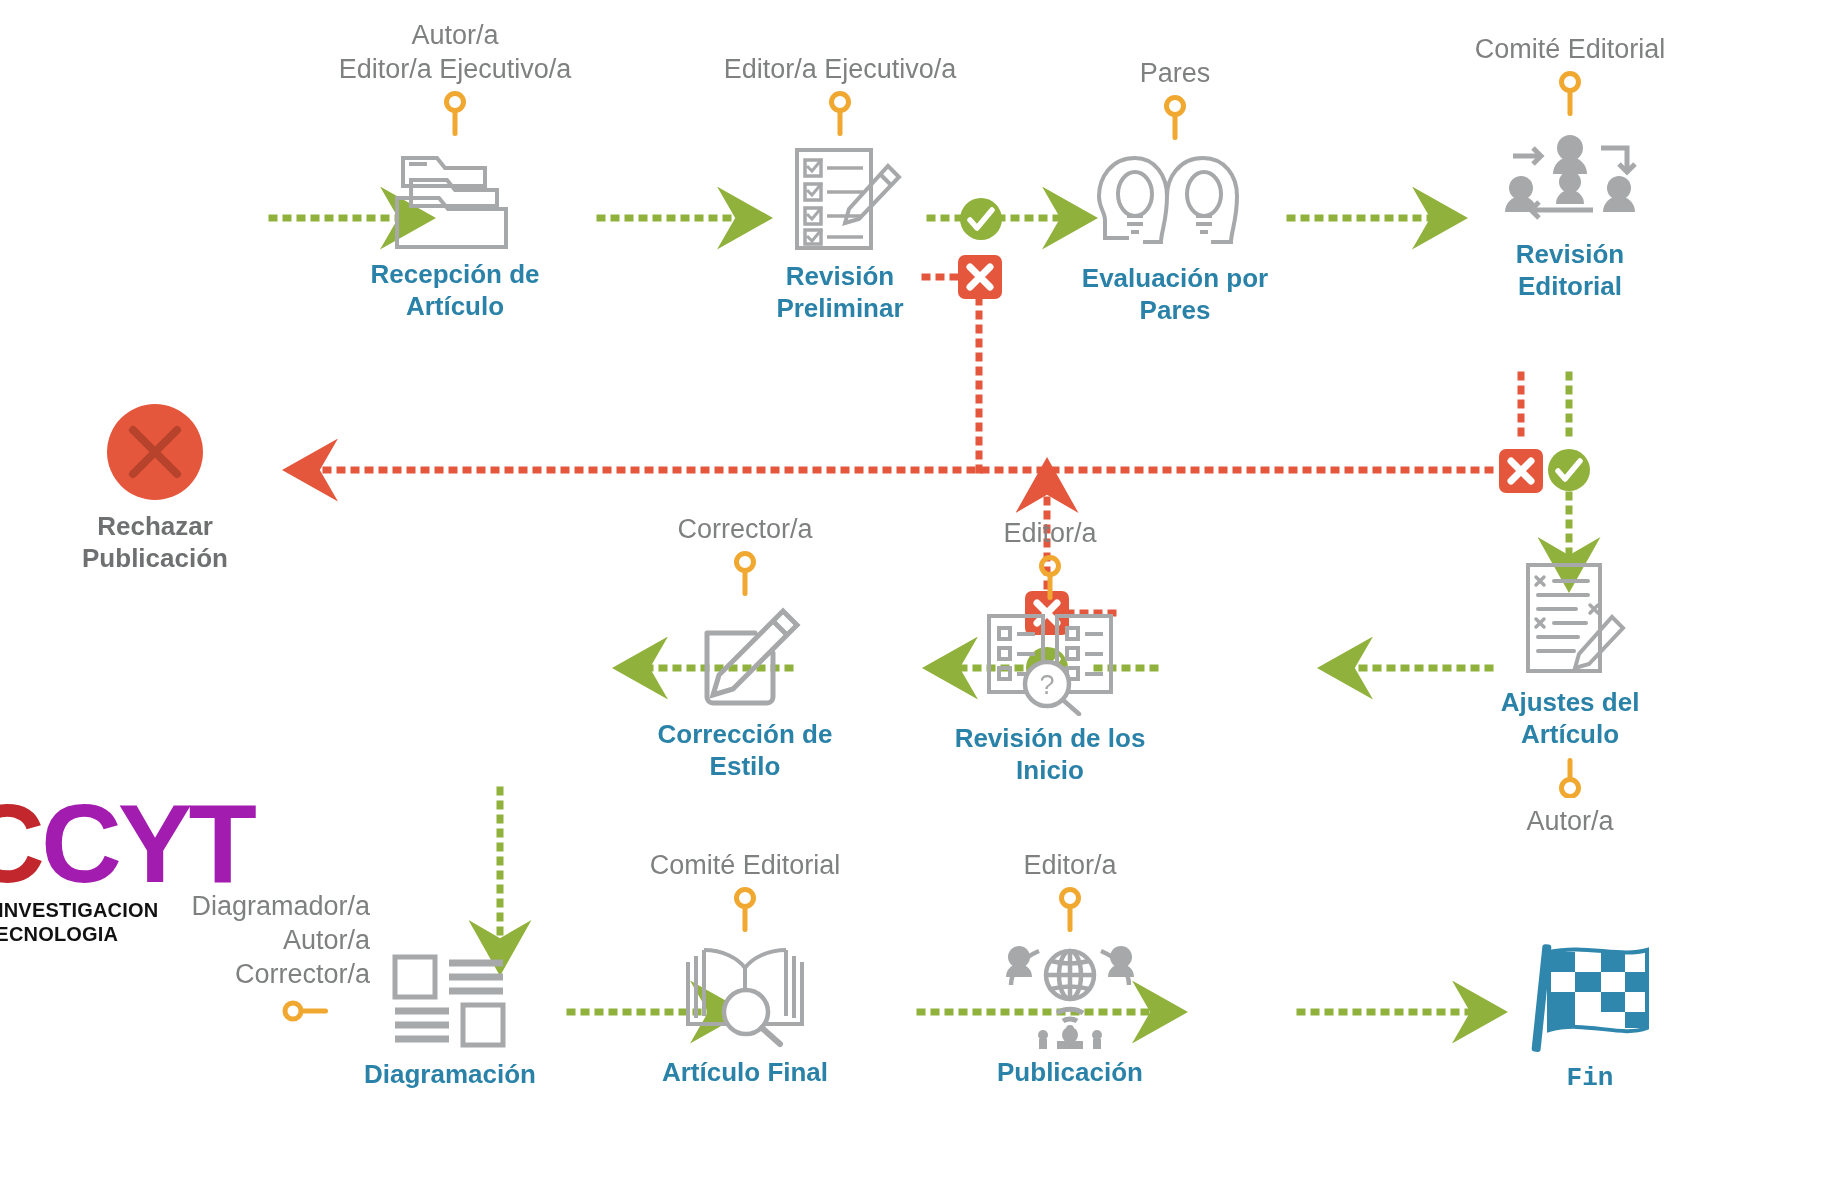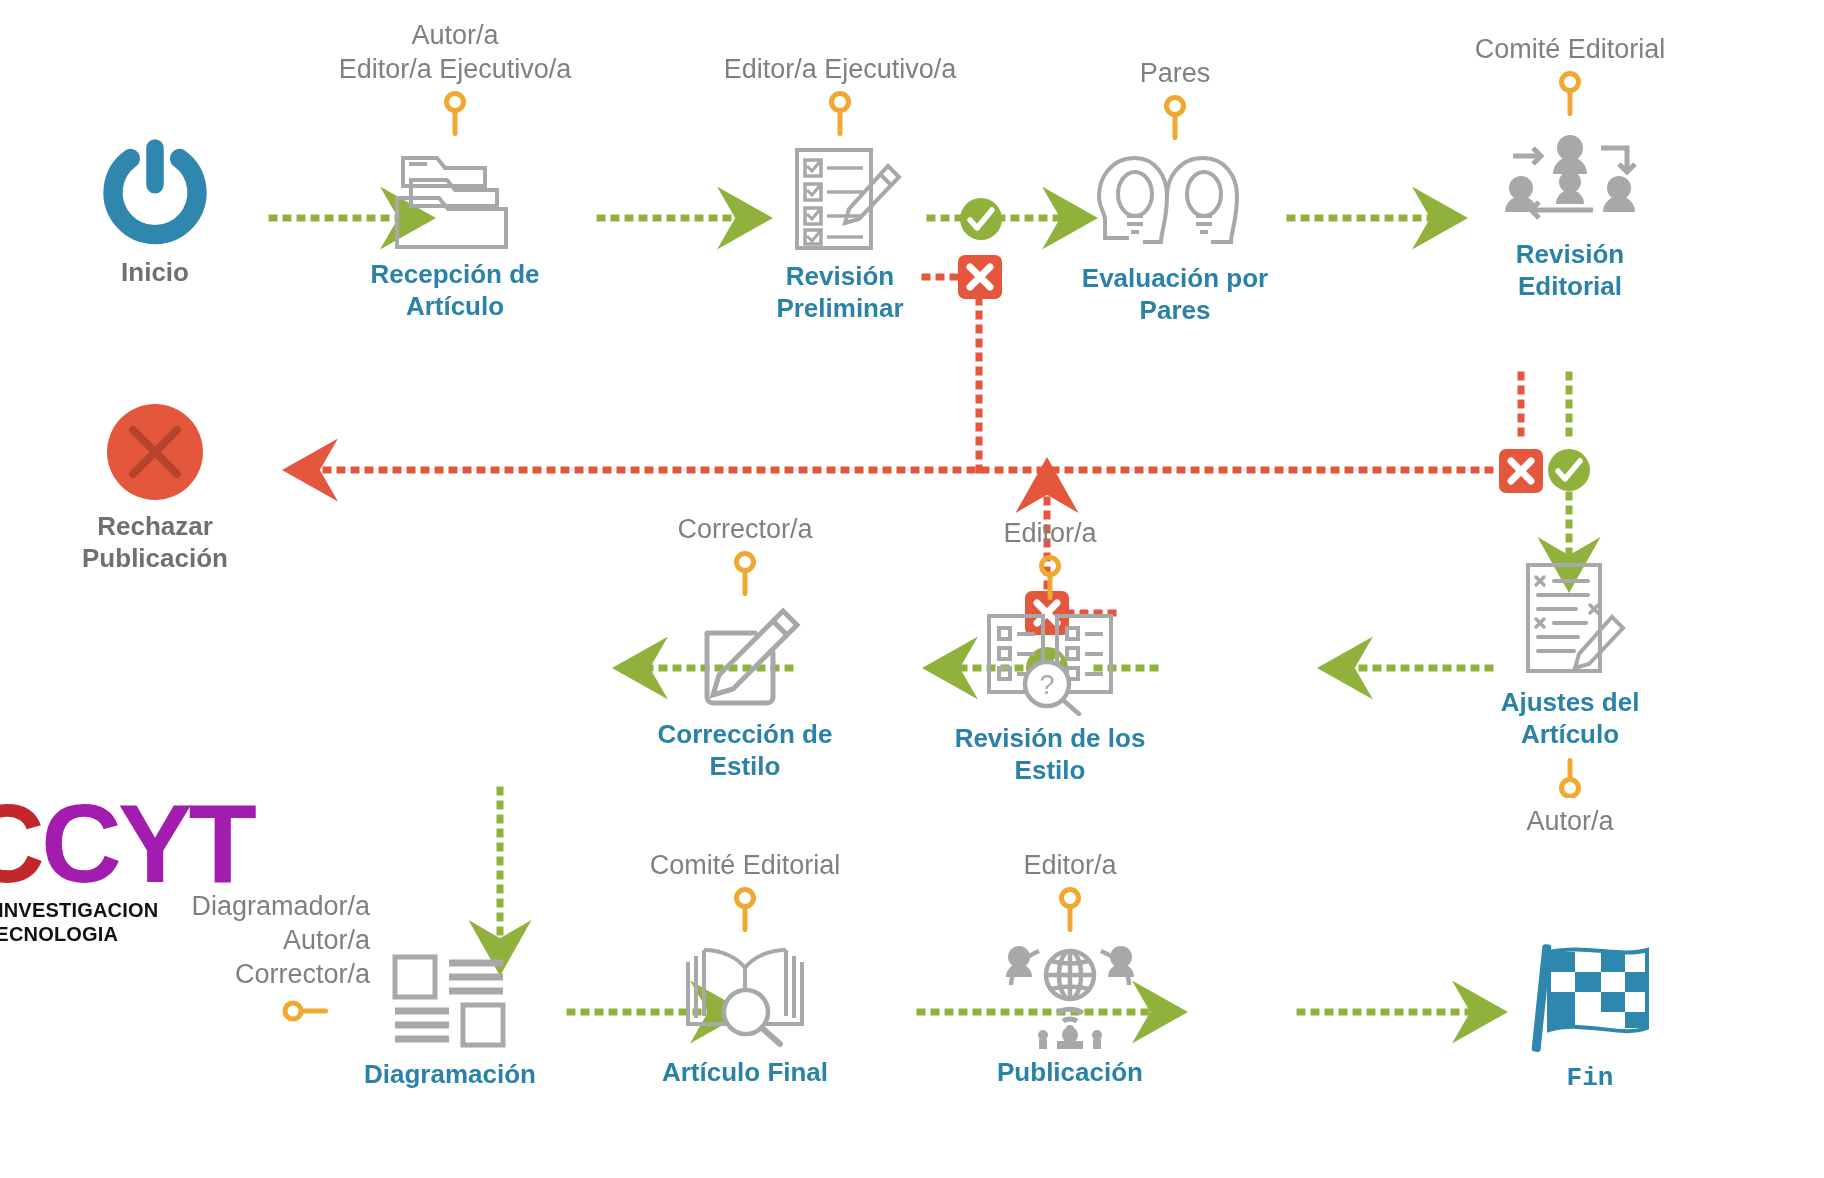--- a/index.html
+++ b/index.html
@@ -61,29 +61,20 @@
       <path d="M790 668 L640 668" stroke="#90b13b" marker-end="url(#ag)"></path>
 
       <path d="M500 790 L500 948" stroke="#90b13b" marker-end="url(#ag)"></path>
 
       <path d="M570 1012 L718 1012" stroke="#90b13b" marker-end="url(#ag)"></path>
       <path d="M920 1012 L1160 1012" stroke="#90b13b" marker-end="url(#ag)"></path>
       <path d="M1300 1012 L1480 1012" stroke="#90b13b" marker-end="url(#ag)"></path>
     </g>
   </svg>
 
-  <div class="node" style="left:60px;top:130px;width:190px;">
-    <div class="glyph" style="height:120px;">
-      <svg width="112" height="112" viewBox="0 0 64 64">
-        <path d="M18 14 A24 24 0 1 0 46 14" fill="none" stroke="#2f87ad" stroke-width="11" stroke-linecap="round"></path>
-        <rect x="27" y="3" width="10" height="31" rx="5" fill="#2f87ad"></rect>
-      </svg>
-    </div>
-    <div class="caption gray">Inicio</div>
-  </div>
 
   <div class="node" style="left:310px;top:18px;width:290px;">
     <div class="role multi" style="white-space:pre-line;">Autor/a
 Editor/a Ejecutivo/a</div>
     <div class="pin">
       <svg width="22" height="48" viewBox="0 0 22 48">
           <circle cx="11" cy="12" r="8.5" fill="none" stroke="#f0a830" stroke-width="5"></circle>
           <rect x="8.5" y="19" width="5" height="27" rx="2.5" fill="#f0a830"></rect>
         </svg>
     </div>
@@ -296,21 +287,21 @@
             <path d="M110 66 h18"></path>
         </g>
         <g fill="#fff" stroke="#a6a8aa" stroke-width="4.5">
           <circle cx="72" cy="76" r="22"></circle>
           <path d="M88 92 l16 14" stroke-linecap="round"></path>
         </g>
         <text x="72" y="86" font-size="27" fill="#a6a8aa" text-anchor="middle" font-family="'Liberation Sans',sans-serif">?</text>
       </svg>
     </div>
     <div class="caption" style="white-space:pre-line;">Revisión de los
-Estilo</div>
+Inicio</div>
   </div>
 
   <div class="node" style="left:1450px;top:560px;width:240px;">
     <div class="glyph" style="height:120px;">
       <svg width="120" height="118" viewBox="0 0 120 118">
         <rect x="18" y="4" width="72" height="106" fill="none" stroke="#a6a8aa" stroke-width="4"></rect>
         <g stroke="#a6a8aa" stroke-width="4" fill="none" stroke-linecap="round">
           <path d="M44 20 h34"></path>
             <path d="M28 34 h50"></path>
           <path d="M28 48 h38"></path>

